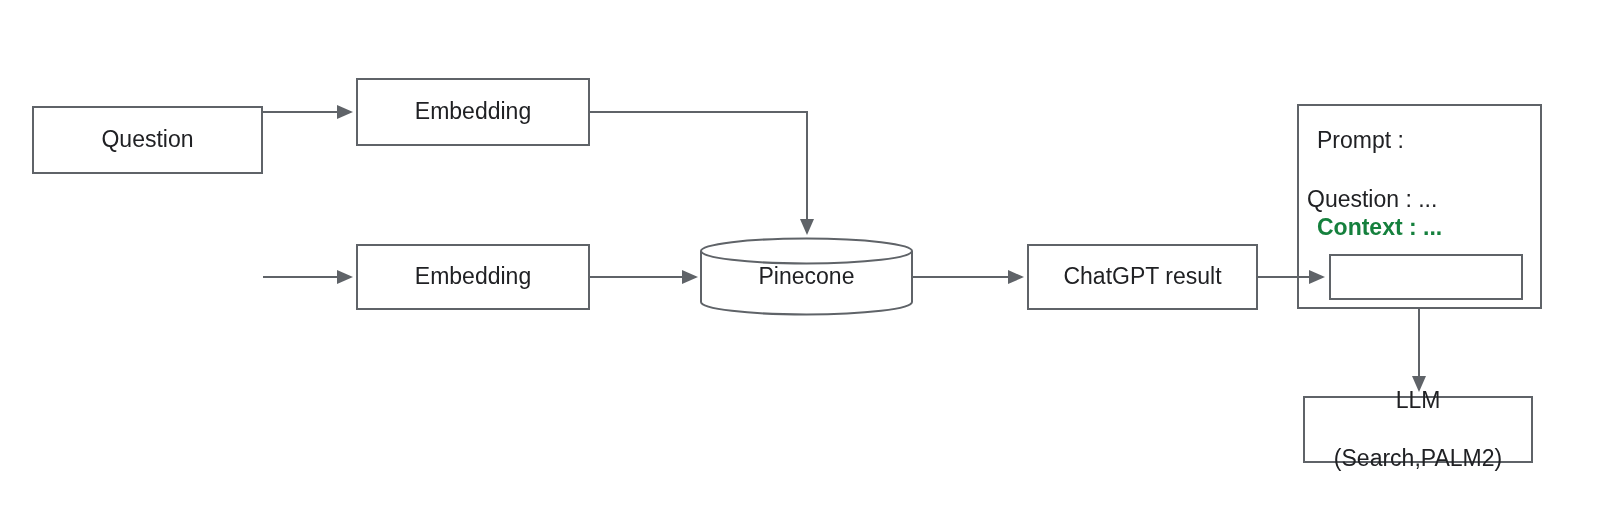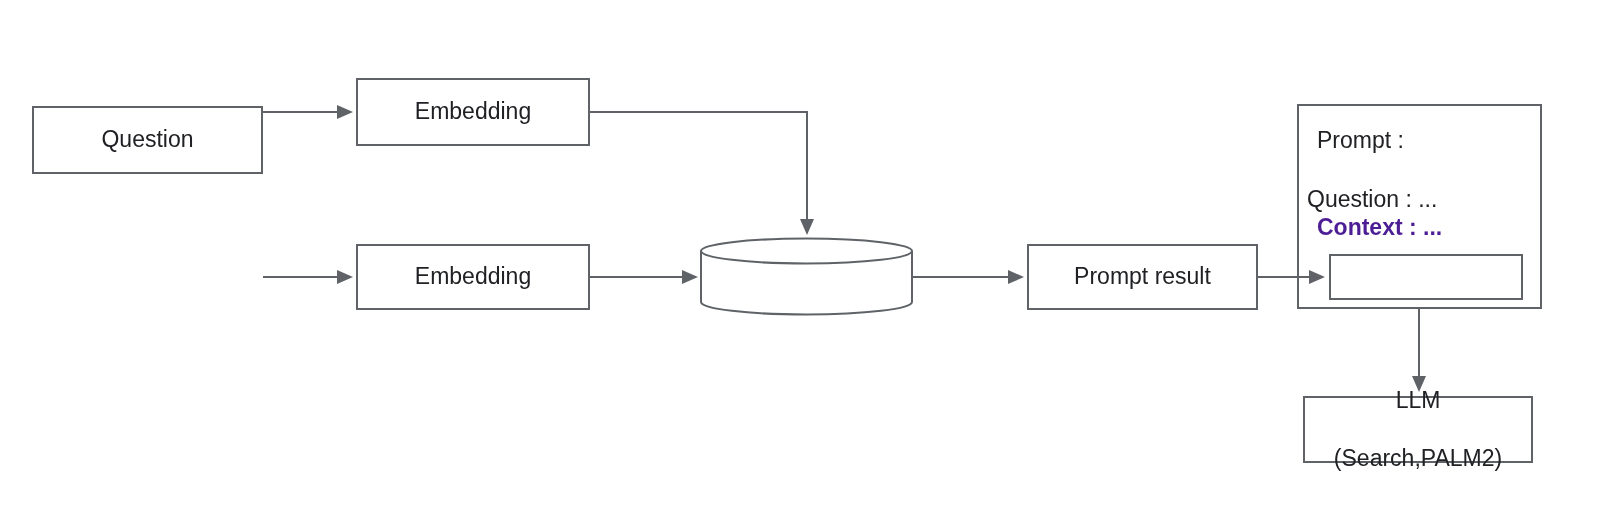--- a/index.html
+++ b/index.html
@@ -37,21 +37,21 @@
     position: absolute;
     box-sizing: border-box;
     left: 1297px; top: 104px; width: 245px; height: 205px;
     border: 2px solid #5f6368;
     background: #ffffff;
     z-index: 1;
     font-size: 23px;
   }
   .prompt-title    { position: absolute; left: 18px; top: 21px; white-space: nowrap; text-align: right; }
   .prompt-question { position: absolute; left: 8px; top: 80px; white-space: nowrap; }
-  .prompt-context  { position: absolute; left: 18px; top: 108px; font-weight: 700; color: #4c1d95; white-space: nowrap; }
+  .prompt-context  { position: absolute; left: 18px; top: 108px; font-weight: 700; color: #15803d; white-space: nowrap; }
   .prompt-slot {
     position: absolute;
     box-sizing: border-box;
     left: 30px; top: 148px; width: 194px; height: 46px;
     border: 2px solid #5f6368;
     background: #ffffff;
   }
 
   .overlay {
     position: absolute;
@@ -80,21 +80,21 @@
   <div class="node node-embedding-top">
     <span>Embedding</span>
   </div>
 
 
   <div class="node node-embedding-bottom">
     <span>Embedding</span>
   </div>
 
   <div class="node node-search-result">
-    <span>Prompt result</span>
+    <span>ChatGPT result</span>
   </div>
 
   <div class="node-prompt">
     <div class="prompt-title">Prompt :</div>
     <div class="prompt-question">Question : ...</div>
     <div class="prompt-context">Context : ...</div>
     <div class="prompt-slot"></div>
   </div>
 
   <div class="node node-llm">
@@ -116,14 +116,17 @@
 
     <path d="M263,112 H351" fill="none" stroke="#5f6368" stroke-width="2" marker-end="url(#arw)"></path>
     <path d="M590,112 H807 V233" fill="none" stroke="#5f6368" stroke-width="2" marker-end="url(#arw)"></path>
     <path d="M263,277 H351" fill="none" stroke="#5f6368" stroke-width="2" marker-end="url(#arw)"></path>
     <path d="M590,277 H696" fill="none" stroke="#5f6368" stroke-width="2" marker-end="url(#arw)"></path>
     <path d="M912,277 H1022" fill="none" stroke="#5f6368" stroke-width="2" marker-end="url(#arw)"></path>
     <path d="M1258,277 H1323" fill="none" stroke="#5f6368" stroke-width="2" marker-end="url(#arw)"></path>
     <path d="M1419,309 V390" fill="none" stroke="#5f6368" stroke-width="2" marker-end="url(#arw)"></path>
   </svg>
 
+  <div class="cyl-label">
+    <span>Pinecone</span>
+  </div>
 
 </div>
 
 </body></html>

